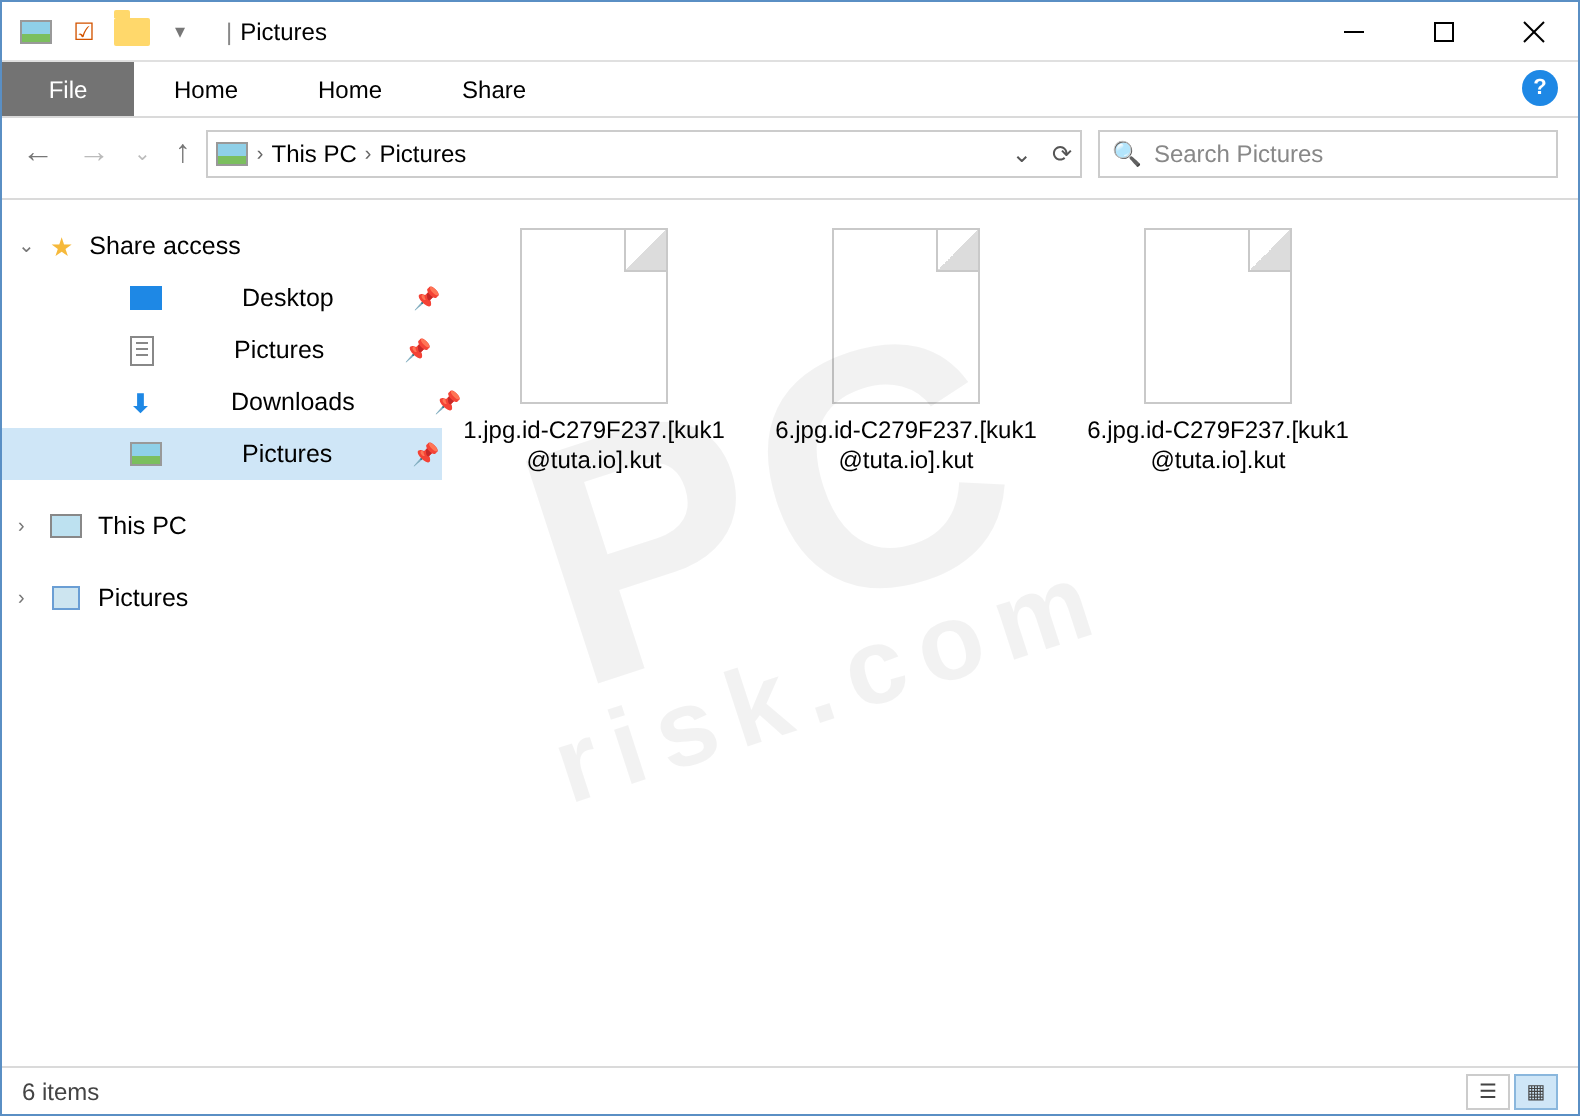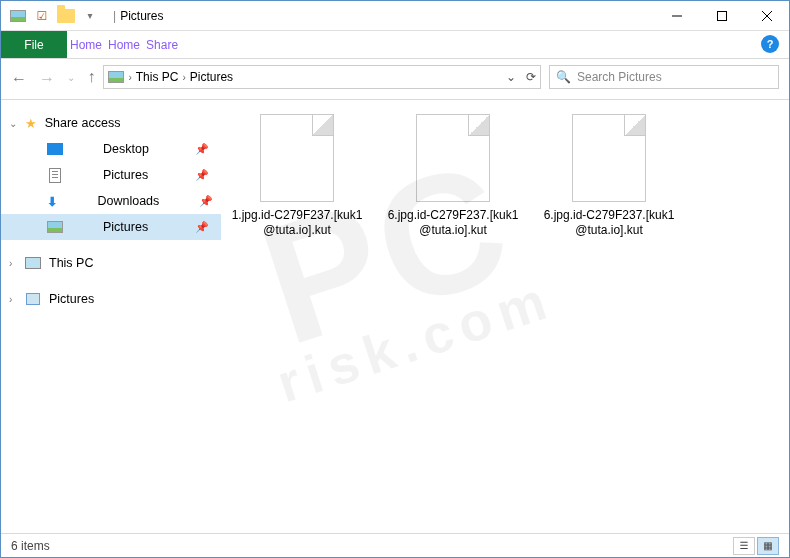--- a/index.html
+++ b/index.html
@@ -9,22 +9,22 @@
 .titlebar { height: 30px; background: #fff; display: flex; align-items: center; border-bottom: 1px solid #e0e0e0; }
 .qat { display: flex; align-items: center; gap: 2px; padding-left: 6px; }
 .qat-icon { width: 22px; height: 22px; display: flex; align-items: center; justify-content: center; }
 .title-text { margin-left: 8px; font-size: 12px; color: #000; display: flex; align-items: center; }
 .title-sep { color: #888; margin: 0 4px; }
 .win-controls { margin-left: auto; display: flex; }
 .win-btn { width: 45px; height: 29px; display: flex; align-items: center; justify-content: center; font-size: 14px; }
 
 
 .ribbon { height: 28px; display: flex; align-items: stretch; border-bottom: 1px solid #dadada; position: relative; }
-.file-tab { background: #15803d; color: #fff; width: 66px; display: flex; align-items: center; justify-content: center; font-size: 12px; }
-.rtab { padding: 0 3px; display: flex; align-items: center; font-size: 12px; color: #8b5cf6; }
+.file-tab { background: #737373; color: #fff; width: 66px; display: flex; align-items: center; justify-content: center; font-size: 12px; }
+.rtab { padding: 0 20px; display: flex; align-items: center; font-size: 12px; color: #000000; }
 .help-btn { position: absolute; right: 10px; top: 4px; width: 18px; height: 18px; border-radius: 50%; background: #1e88e5; color: #fff; font-size: 11px; display: flex; align-items: center; justify-content: center; font-weight: bold; }
 
 
 .navbar { height: 36px; display: flex; align-items: center; padding: 0 10px; gap: 8px; }
 .nav-arrows { display: flex; align-items: center; gap: 12px; color: #777; }
 .nav-arrows .disabled { color: #bbb; }
 .addr { flex: 1; height: 24px; border: 1px solid #ccc; display: flex; align-items: center; padding: 0 4px; gap: 4px; font-size: 12px; }
 .addr .crumb { display: flex; align-items: center; gap: 4px; color: #000; }
 .addr .chev { color: #666; font-size: 10px; }
 .addr-end { margin-left: auto; display: flex; align-items: center; gap: 10px; color: #555; }
@@ -33,21 +33,21 @@
 
 .divider { height: 1px; background: #dadada; margin: 4px 0 0 0; }
 
 
 .main { display: flex; height: calc(558px - 30px - 28px - 36px - 5px - 24px); }
 .sidebar { width: 220px; padding: 10px 0; font-size: 12.5px; }
 .side-item { height: 26px; display: flex; align-items: center; padding-left: 30px; gap: 8px; color: #000; position: relative; }
 .side-item.group { padding-left: 24px; }
 .side-item .pin { margin-left: auto; margin-right: 12px; color: #888; font-size: 11px; }
 .side-item .caret { position: absolute; left: 8px; color: #777; font-size: 10px; }
-.side-item.sub { padding-left: 46px; gap: 40px; }
+.side-item.sub { padding-left: 64px; gap: 40px; }
 .side-item.selected { background: #cfe6f7; }
 .side-spacer { height: 10px; }
 
 .content { flex: 1; padding: 14px 10px; display: flex; flex-wrap: wrap; align-content: flex-start; gap: 6px 24px; }
 .file { width: 132px; display: flex; flex-direction: column; align-items: center; text-align: center; font-size: 12px; color: #000; }
 .file-icon { width: 74px; height: 88px; background: #fff; border: 1px solid #c9c9c9; position: relative; margin-bottom: 6px; }
 .file-icon::before { content: ""; position: absolute; top: 0; right: 0; width: 20px; height: 20px; background: linear-gradient(135deg, #fff 0 50%, #dcdcdc 50% 100%); border-left: 1px solid #c9c9c9; border-bottom: 1px solid #c9c9c9; }
 .file-name { line-height: 1.25; word-break: break-all; }
 
 

